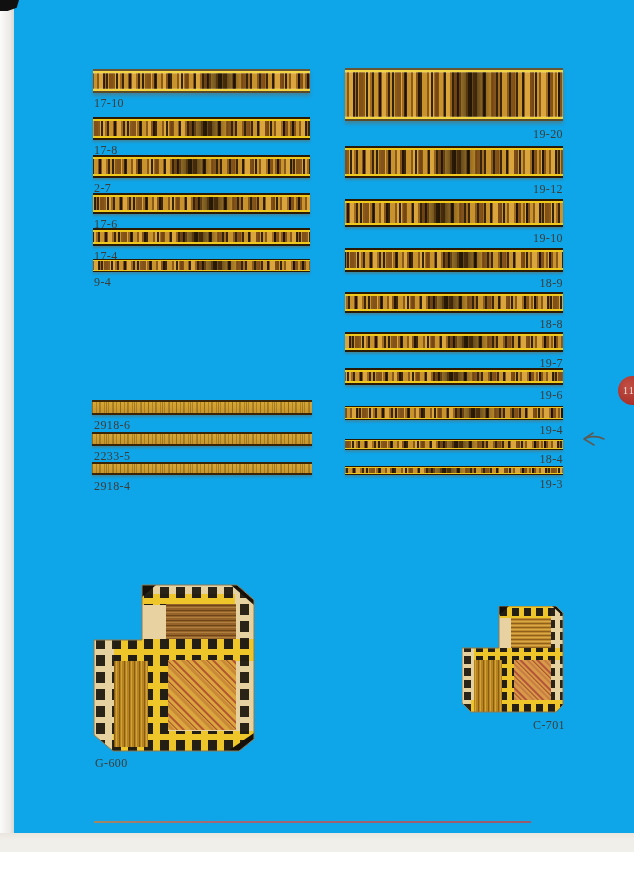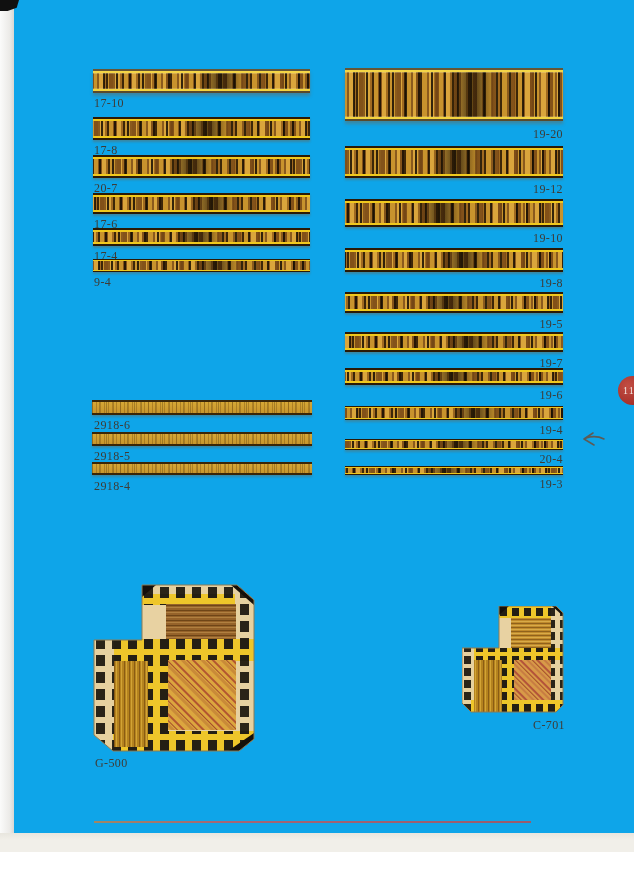--- a/index.html
+++ b/index.html
@@ -75,66 +75,66 @@
   <div class="page-bottom"></div>
   <div class="speck"></div>
 
   <div class="band tall" style="left:93px;top:69px;width:217px;height:24px;background-position-x:-3px"></div>
   <div class="lbl" style="left:94px;top:97px">17-10</div>
 
   <div class="band" style="left:93px;top:117px;width:217px;height:23px;background-position-x:-18px"></div>
   <div class="lbl" style="left:94px;top:144px">17-8</div>
 
   <div class="band" style="left:93px;top:155px;width:217px;height:23px;background-position-x:-33px"></div>
-  <div class="lbl" style="left:94px;top:182px">20-7</div>
+  <div class="lbl" style="left:94px;top:182px">2-7</div>
 
   <div class="band" style="left:93px;top:193px;width:217px;height:21px;background-position-x:-12px"></div>
   <div class="lbl" style="left:94px;top:218px">17-6</div>
 
   <div class="band" style="left:93px;top:228px;width:217px;height:18px;background-position-x:-27px"></div>
   <div class="lbl" style="left:94px;top:250px">17-4</div>
 
   <div class="band thin" style="left:93px;top:259px;width:217px;height:13px;background-position-x:-8px"></div>
   <div class="lbl" style="left:94px;top:276px">9-4</div>
 
   <div class="band gold" style="left:92px;top:400px;width:220px;height:15px"></div>
   <div class="lbl" style="left:94px;top:419px">2918-6</div>
 
   <div class="band gold" style="left:92px;top:432px;width:220px;height:14px"></div>
-  <div class="lbl" style="left:94px;top:450px">2918-5</div>
+  <div class="lbl" style="left:94px;top:450px">2233-5</div>
 
   <div class="band gold" style="left:92px;top:462px;width:220px;height:13px"></div>
   <div class="lbl" style="left:94px;top:480px">2918-4</div>
 
   <div class="band tall" style="left:345px;top:68px;width:218px;height:53px;background-position-x:-5px"></div>
   <div class="lbl lbl-right" style="right:71px;top:128px">19-20</div>
 
   <div class="band" style="left:345px;top:146px;width:218px;height:32px;background-position-x:-21px"></div>
   <div class="lbl lbl-right" style="right:71px;top:183px">19-12</div>
 
   <div class="band" style="left:345px;top:199px;width:218px;height:28px;background-position-x:-37px"></div>
   <div class="lbl lbl-right" style="right:71px;top:232px">19-10</div>
 
   <div class="band" style="left:345px;top:248px;width:218px;height:24px;background-position-x:-14px"></div>
-  <div class="lbl lbl-right" style="right:71px;top:277px">19-8</div>
+  <div class="lbl lbl-right" style="right:71px;top:277px">18-9</div>
 
   <div class="band" style="left:345px;top:292px;width:218px;height:21px;background-position-x:-29px"></div>
-  <div class="lbl lbl-right" style="right:71px;top:318px">19-5</div>
+  <div class="lbl lbl-right" style="right:71px;top:318px">18-8</div>
 
   <div class="band" style="left:345px;top:332px;width:218px;height:20px;background-position-x:-9px"></div>
   <div class="lbl lbl-right" style="right:71px;top:357px">19-7</div>
 
   <div class="band" style="left:345px;top:368px;width:218px;height:17px;background-position-x:-24px"></div>
   <div class="lbl lbl-right" style="right:71px;top:389px">19-6</div>
 
   <div class="band thin" style="left:345px;top:406px;width:218px;height:14px;background-position-x:-2px"></div>
   <div class="lbl lbl-right" style="right:71px;top:424px">19-4</div>
 
   <div class="band thin" style="left:345px;top:439px;width:218px;height:11px;background-position-x:-19px"></div>
-  <div class="lbl lbl-right" style="right:71px;top:453px">20-4</div>
+  <div class="lbl lbl-right" style="right:71px;top:453px">18-4</div>
 
   <div class="band thin" style="left:345px;top:466px;width:218px;height:9px;background-position-x:-31px"></div>
   <div class="lbl lbl-right" style="right:71px;top:478px">19-3</div>
 
   <svg class="arrow-note" viewBox="0 0 44 22">
     <path d="M42,9 C36,6 30,6 24,8" stroke="#5d5b55" stroke-width="1.6" fill="none" stroke-linecap="round"></path>
     <path d="M31,3 L22,9 L32,15" stroke="#5d5b55" stroke-width="1.6" fill="none" stroke-linecap="round" stroke-linejoin="round"></path>
   </svg>
 
   <svg class="corner-svg" viewBox="0 0 164 168" style="left:93px;top:584px;width:164px;height:168px">
@@ -178,21 +178,21 @@
       <rect x="20" y="147" width="142" height="21" fill="url(#chkY)"></rect>
       <rect x="73" y="20" width="70" height="35" fill="url(#hgr)"></rect>
       <rect x="21" y="77" width="34" height="86" fill="url(#vgr)"></rect>
       <rect x="75" y="76" width="68" height="70" fill="url(#dgr)"></rect>
       <polygon points="138,1 161,21 161,9 150,1" fill="#15100a"></polygon>
       <polygon points="49,1 63,1 49,13" fill="#15100a"></polygon>
       <polygon points="161,149 161,161 147,167 135,167" fill="#15100a"></polygon>
     </g>
     <polygon points="49,1 144,1 161,16 161,155 146,167 20,167 1,151 1,56 49,56" fill="none" stroke="#8a7a55" stroke-width="1"></polygon>
   </svg>
-  <div class="lbl" style="left:95px;top:757px">G-500</div>
+  <div class="lbl" style="left:95px;top:757px">G-600</div>
 
   <svg class="corner-svg" viewBox="0 0 102 107" style="left:462px;top:606px;width:102px;height:107px">
     <defs>
       <pattern id="chkY2" width="12" height="12" patternUnits="userSpaceOnUse">
         <rect width="12" height="12" fill="#eec62a"></rect>
         <rect x="2" y="2" width="7" height="8" fill="#241f14"></rect>
       </pattern>
       <pattern id="chkP2" width="12" height="12" patternUnits="userSpaceOnUse">
         <rect width="12" height="12" fill="#e6d1a0"></rect>
         <rect x="2" y="2" width="7" height="8" fill="#2a2418"></rect>

